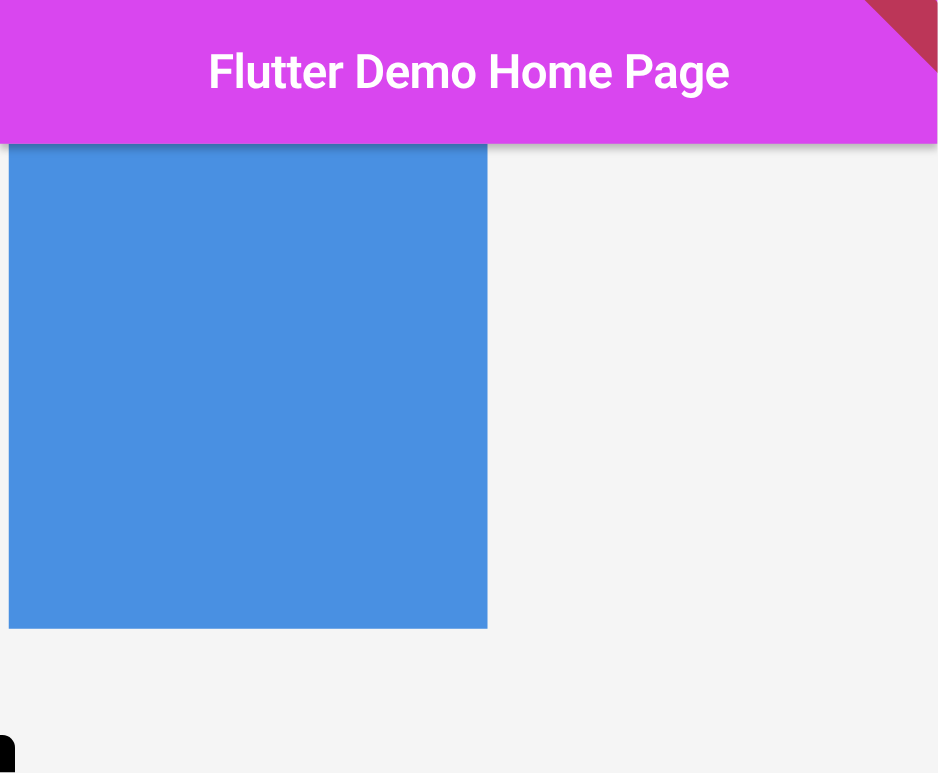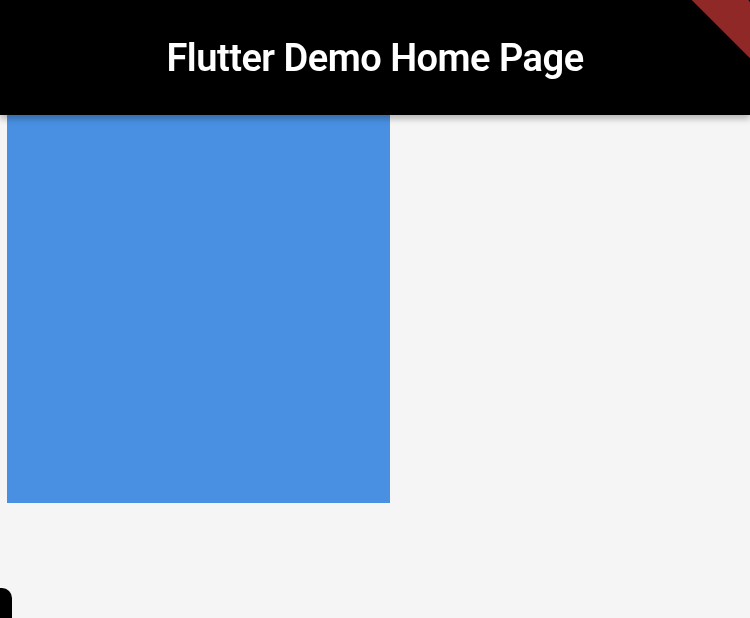--- a/index.html
+++ b/index.html
@@ -13,21 +13,21 @@
       height: 618px;
       background: #F5F5F5;
       font-family: -apple-system, BlinkMacSystemFont, 'Segoe UI', Roboto, sans-serif;
       overflow: hidden;
       position: relative;
     }
     
     .app-bar {
       width: 100%;
       height: 115px;
-      background: #000000;
+      background: #d946ef;
       display: flex;
       align-items: center;
       justify-content: center;
       box-shadow: 0 4px 6px rgba(0, 0, 0, 0.25);
       position: relative;
       z-index: 10;
     }
     
     .app-bar-title {
       color: #FFFFFF;

